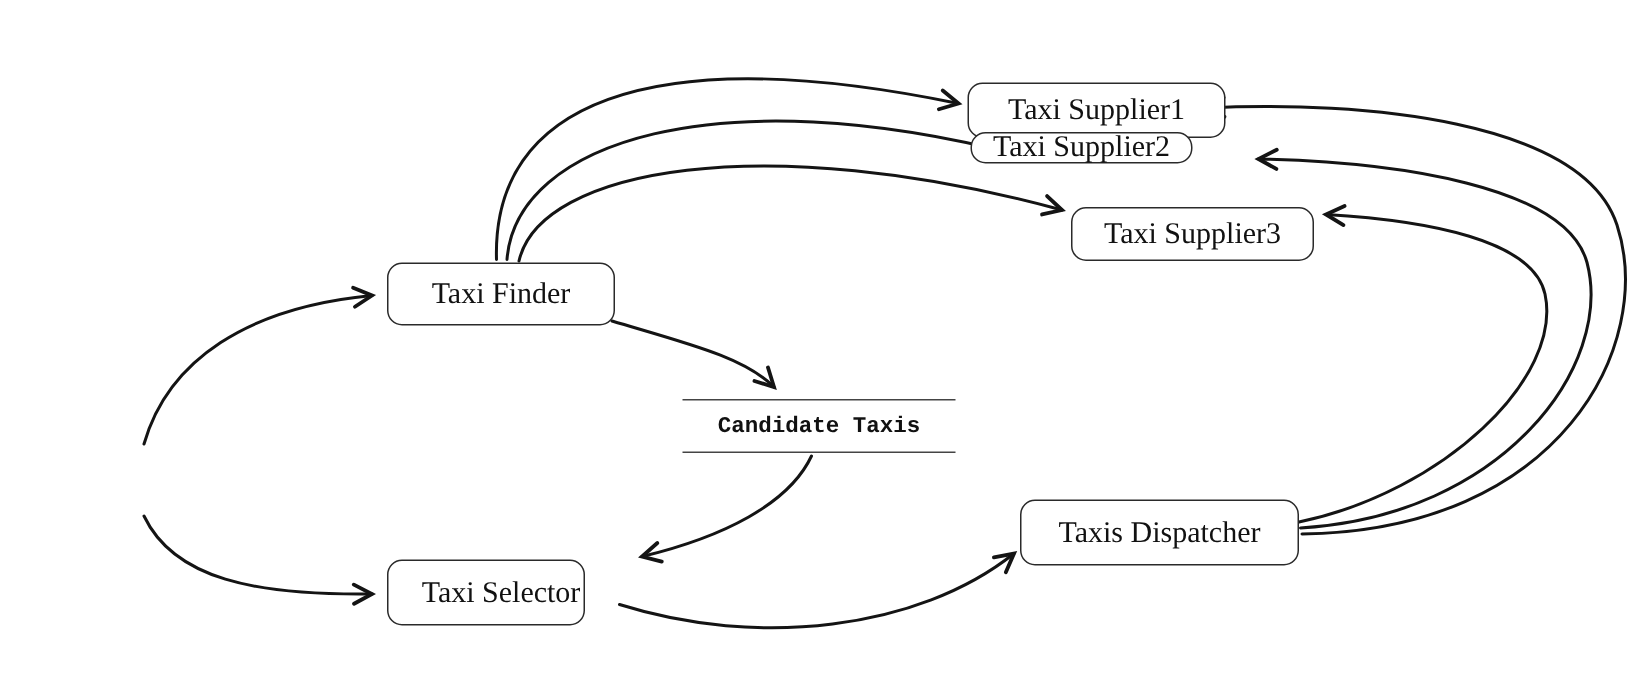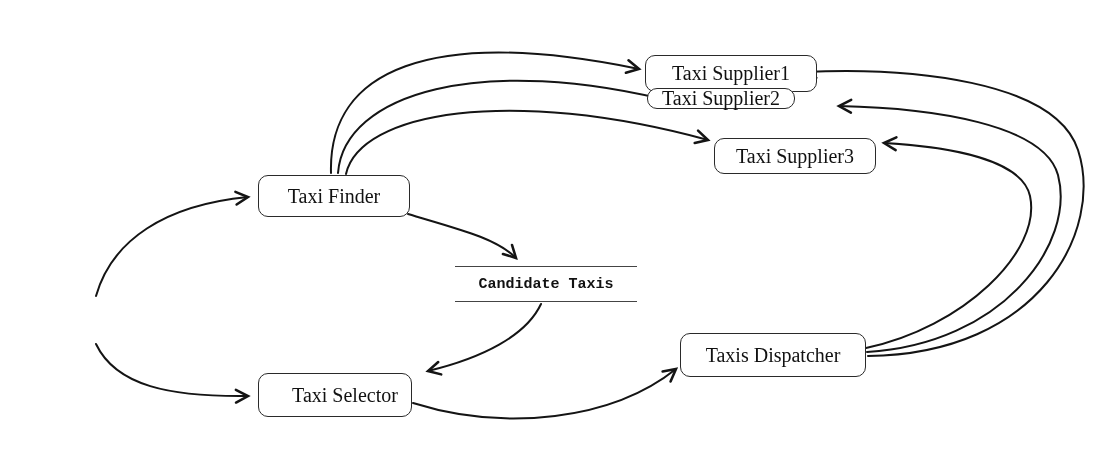--- a/index.html
+++ b/index.html
@@ -52,21 +52,21 @@
     font-family: "Liberation Mono", "DejaVu Sans Mono", monospace;
     font-weight: bold;
     font-size: 15px;
     color: #111111;
     background: #ffffff;
     white-space: nowrap;
   }
   
   #node-taxi-ui        { left: 28px;  top: 298px; width: 148px; height: 44px; }
   #node-taxi-finder    { left: 258px; top: 175px; width: 152px; height: 42px; align-items: center; }
-  #node-taxi-selector  { left: 258px; top: 373px; width: 154px; height: 44px; padding-left: 20px; }
+  #node-taxi-selector  { left: 258px; top: 373px; width: 132px; height: 44px; padding-left: 20px; }
   #node-taxi-dispatcher{ left: 680px; top: 333px; width: 186px; height: 44px; }
   #node-supplier1      { left: 645px; top: 55px;  width: 172px; height: 37px; }
   #node-supplier2      { left: 647px; top: 88px;  width: 148px; height: 21px; }
   #node-supplier3      { left: 714px; top: 124px; width: 162px; height: 36px; margin-top: 14px; }
   #node-candidate-taxis{ left: 455px; top: 266px; width: 182px; height: 36px; }
 </style>
 </head>
 <body>
 
 <div id="canvas">

